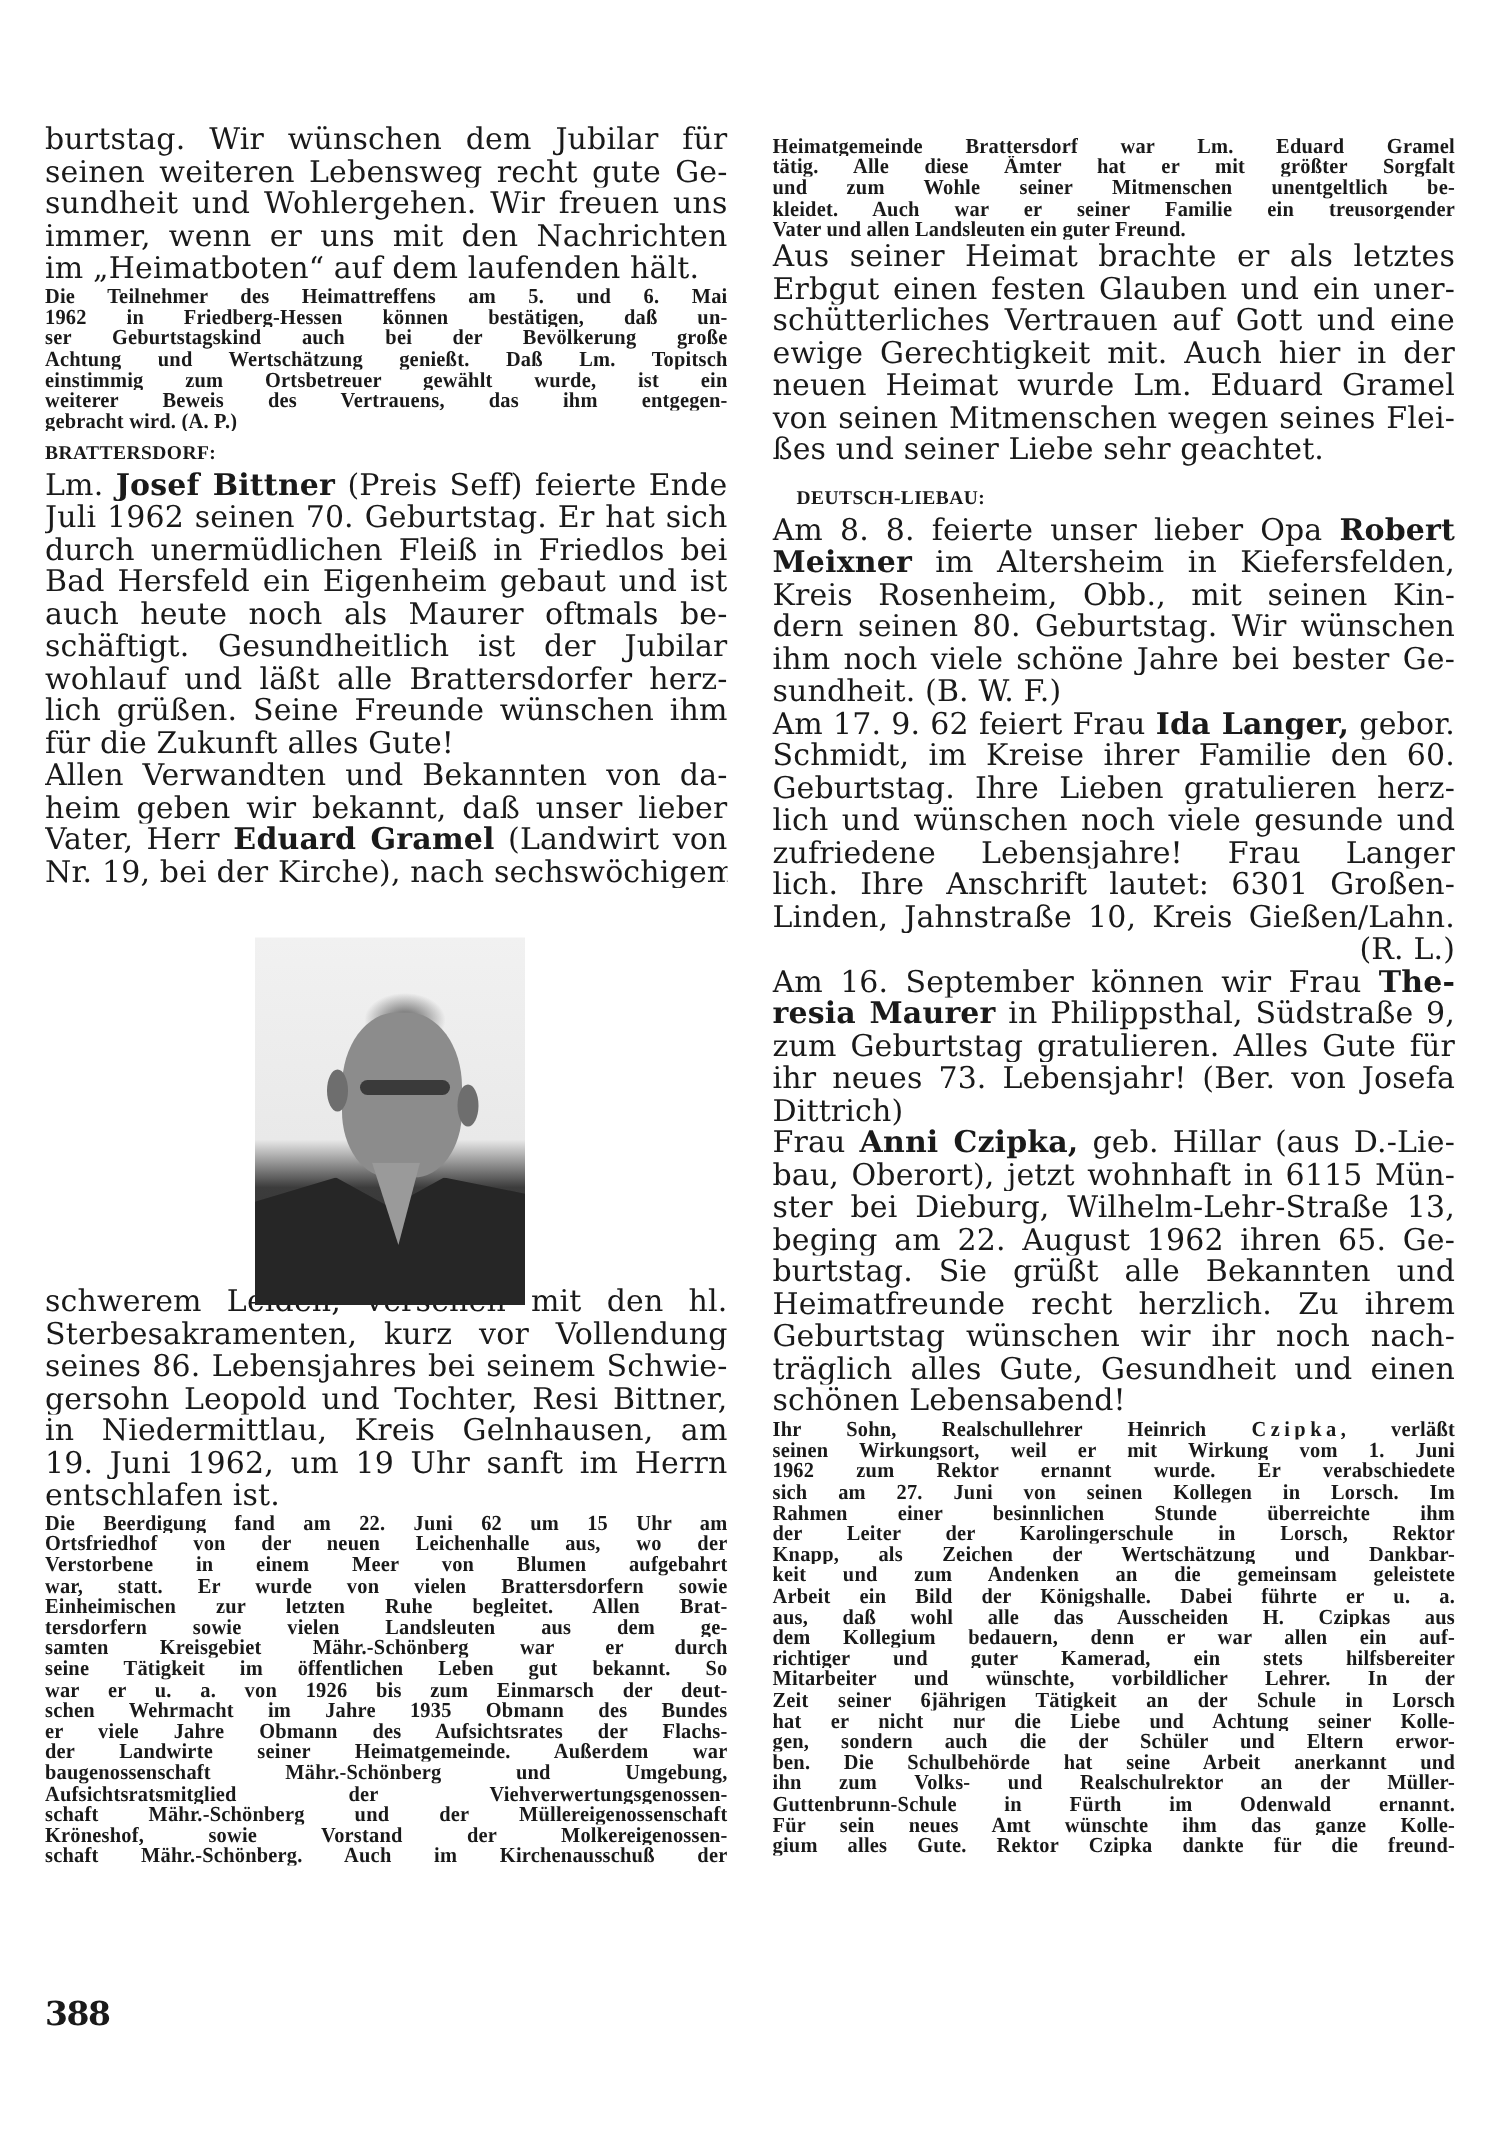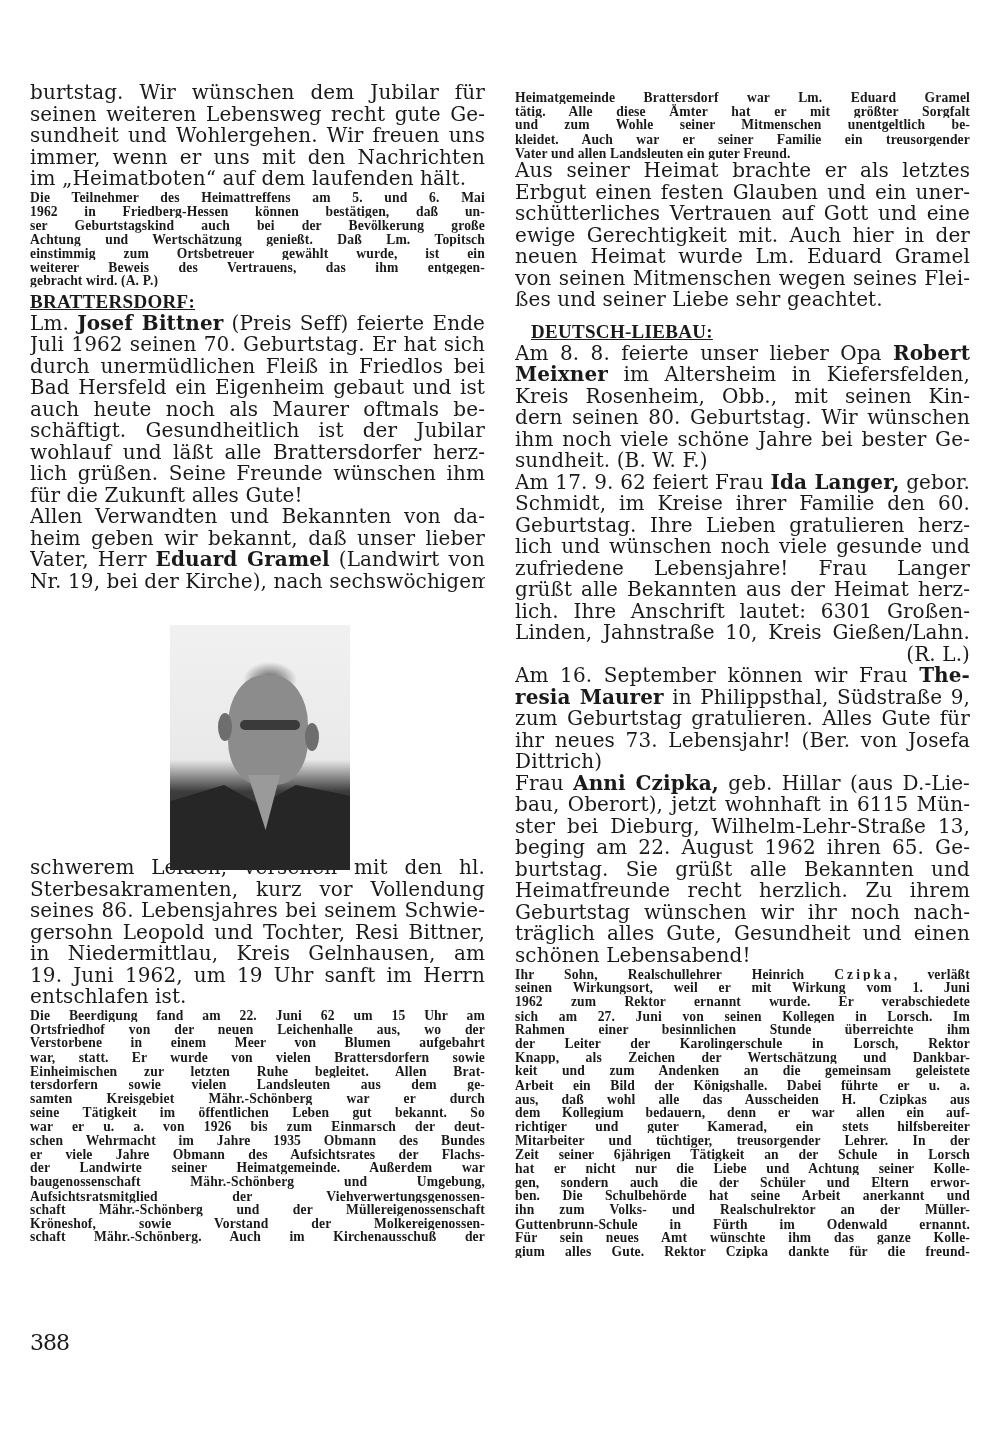--- a/index.html
+++ b/index.html
@@ -12,39 +12,39 @@
   #col-right { left: 515px; width: 455px; }
   .block { margin: 0; }
   .line {
     display: block; white-space: nowrap; text-align: justify; text-align-last: justify;
     overflow: hidden;
   }
   .line.last { text-align-last: left; }
   .line.right { text-align-last: right; }
   .lg { font-family: "DejaVu Serif", serif; font-size: 20px; line-height: 21.5px; letter-spacing: 0.1px; }
   .sm { font-family: "Liberation Serif", serif; font-weight: bold; font-size: 13.6px; line-height: 13.2px; letter-spacing: 0.15px; transform: scaleY(1.05); }
-  .hd { font-family: "Liberation Serif", serif; font-weight: bold; font-size: 19px; line-height: 22px; letter-spacing: 0.3px; margin-top: 6px; text-decoration: underline; }
+  .hd { font-family: "Liberation Serif", serif; font-weight: bold; font-size: 13px; line-height: 22px; letter-spacing: 0.3px; margin-top: 6px; }
   b { font-weight: bold; }
   .spaced { letter-spacing: 3px; }
   #photo {
     position: absolute; left: 170px; top: 625px; width: 180px; height: 245px;
     background:
       radial-gradient(ellipse 38px 52px at 98px 110px, #8b8b8b 0%, #6c6c6c 55%, rgba(0,0,0,0) 80%),
       radial-gradient(ellipse 30px 20px at 100px 55px, #555 0%, rgba(0,0,0,0) 90%),
       linear-gradient(to bottom, #f1f1f1 0%, #e9e9e9 55%, #3c3c3c 68%, #2a2a2a 100%);
     overflow: hidden;
   }
   #photo .face { position: absolute; left: 58px; top: 50px; width: 80px; height: 110px; border-radius: 45% 45% 40% 40%; background: #8c8c8c; }
   #photo .ear-l { position: absolute; left: 48px; top: 88px; width: 14px; height: 28px; border-radius: 50%; background: #6e6e6e; }
   #photo .ear-r { position: absolute; left: 135px; top: 98px; width: 14px; height: 28px; border-radius: 50%; background: #6e6e6e; }
   #photo .brow { position: absolute; left: 70px; top: 95px; width: 60px; height: 10px; background: #3a3a3a; border-radius: 6px; }
   #photo .coat { position: absolute; left: 0; top: 160px; width: 180px; height: 90px; background: #262626; clip-path: polygon(0 18%, 30% 0, 50% 22%, 70% 0, 100% 12%, 100% 100%, 0 100%); }
   #photo .collar { position: absolute; left: 78px; top: 150px; width: 32px; height: 55px; background: #9a9a9a; clip-path: polygon(0 0, 100% 0, 55% 100%); }
   #page-number {
-    position: absolute; left: 30px; top: 1330px; font-family: "DejaVu Serif", serif; font-size: 22px; letter-spacing: -1px; color: #1a1a1a;
+    position: absolute; left: 30px; top: 1330px; font-family: "DejaVu Serif", serif; font-size: 22px; letter-spacing: -1px; color: #1a1a1a; font-weight: bold;
   }
 </style>
 </head>
 <body>
 
 <div id="col-left" class="col">
   <div class="block lg">
       <span class="line">burtstag.  Wir wünschen dem Jubilar für</span>
       <span class="line">seinen weiteren Lebensweg recht gute Ge-</span>
       <span class="line">sundheit und Wohlergehen. Wir freuen uns</span>
@@ -147,21 +147,20 @@
         <span class="line last">sundheit. (B. W. F.)</span>
       </div>
   </div>
   <div class="block lg">
     <span class="line"><span>Am 17. 9. 62 feiert Frau </span><b>Ida Langer,</b><span> gebor.</span></span>
     <div>
         <span class="line">Schmidt, im Kreise ihrer Familie den 60.</span>
         <span class="line">Geburtstag. Ihre Lieben gratulieren herz-</span>
         <span class="line">lich und wünschen noch viele gesunde und</span>
         <span class="line">zufriedene Lebensjahre! Frau Langer</span>
-        <span class="line">grüßt alle Bekannten aus der Heimat herz-</span>
         <span class="line">lich. Ihre Anschrift lautet: 6301 Großen-</span>
         <span class="line">Linden, Jahnstraße 10, Kreis Gießen/Lahn.</span>
       </div>
     <span class="line right">(R. L.)</span>
   </div>
   <div class="block lg">
     <span class="line"><span>Am 16. September können wir Frau </span><b>The-</b></span>
     <span class="line"><b>resia Maurer</b><span> in Philippsthal, Südstraße 9,</span></span>
     <div>
         <span class="line">zum Geburtstag gratulieren. Alles Gute für</span>
@@ -189,21 +188,21 @@
         <span class="line">1962 zum Rektor ernannt wurde. Er verabschiedete</span>
         <span class="line">sich am 27. Juni von seinen Kollegen in Lorsch. Im</span>
         <span class="line">Rahmen einer besinnlichen Stunde überreichte ihm</span>
         <span class="line">der Leiter der Karolingerschule in Lorsch, Rektor</span>
         <span class="line">Knapp, als Zeichen der Wertschätzung und Dankbar-</span>
         <span class="line">keit und zum Andenken an die gemeinsam geleistete</span>
         <span class="line">Arbeit ein Bild der Königshalle. Dabei führte er u. a.</span>
         <span class="line">aus, daß wohl alle das Ausscheiden H. Czipkas aus</span>
         <span class="line">dem Kollegium bedauern, denn er war allen ein auf-</span>
         <span class="line">richtiger und guter Kamerad, ein stets hilfsbereiter</span>
-        <span class="line">Mitarbeiter und tüchtiger, treusorgender Lehrer. In der</span>
+        <span class="line">Mitarbeiter und wünschte, vorbildlicher Lehrer. In der</span>
         <span class="line">Zeit seiner 6jährigen Tätigkeit an der Schule in Lorsch</span>
         <span class="line">hat er nicht nur die Liebe und Achtung seiner Kolle-</span>
         <span class="line">gen, sondern auch die der Schüler und Eltern erwor-</span>
         <span class="line">ben. Die Schulbehörde hat seine Arbeit anerkannt und</span>
         <span class="line">ihn zum Volks- und Realschulrektor an der Müller-</span>
         <span class="line">Guttenbrunn-Schule in Fürth im Odenwald ernannt.</span>
         <span class="line">Für sein neues Amt wünschte ihm das ganze Kolle-</span>
         <span class="line">gium alles Gute. Rektor Czipka dankte für die freund-</span>
       </div>
   </div>

